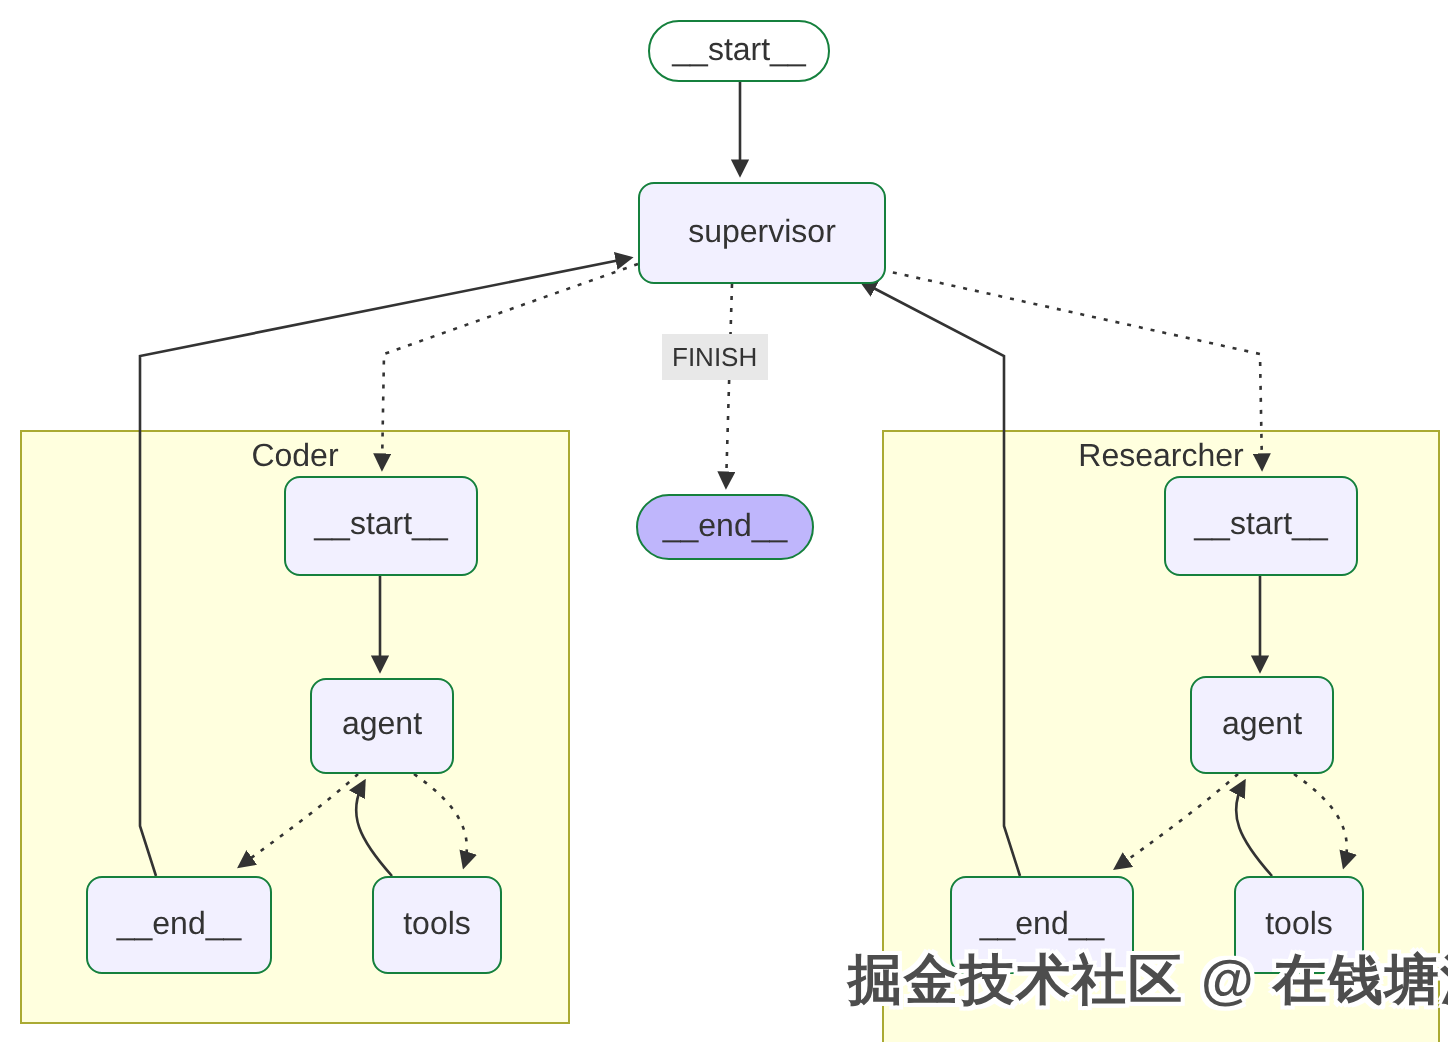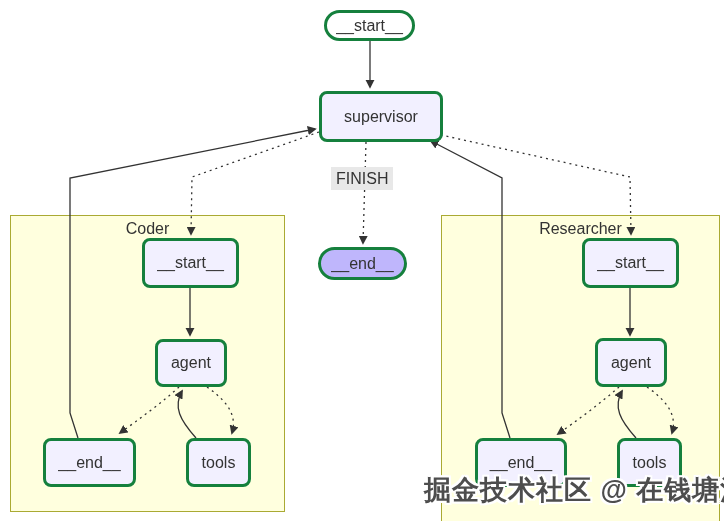--- a/index.html
+++ b/index.html
@@ -19,33 +19,33 @@
     box-sizing:border-box;
   }
   .cluster-label{
     position:absolute;z-index:1;
     font-size:16px;color:#333333;
     width:100%;text-align:center;top:4px;left:0;
   }
   .node{
     position:absolute;z-index:3;
     background:#f2f0ff;
-    border:3px solid #15803d;
+    border:1px solid #15803d;
     box-sizing:border-box;
     border-radius:8px;
     display:flex;align-items:center;justify-content:center;
     font-size:16px;color:#333333;
   }
   .node.pill{border-radius:17px;}
   .node.first{background:#ffffff;}
   .node.last{background:#bfb6fc;}
   .edge-label{
     position:absolute;z-index:3;
     background:#e8e8e8;
-    font-size:16px;color:#333333;
+    font-size:13px;color:#333333;
     padding:1px 5px;
     display:flex;align-items:center;justify-content:center;text-align:right;
   }
   .watermark{
     position:absolute;z-index:5;
     left:424px;top:472px;
     font-size:27px;font-weight:bold;
     color:#4d4d4d;
     letter-spacing:1px;
     text-shadow:-2px -2px 0 #fff,2px -2px 0 #fff,-2px 2px 0 #fff,2px 2px 0 #fff,

